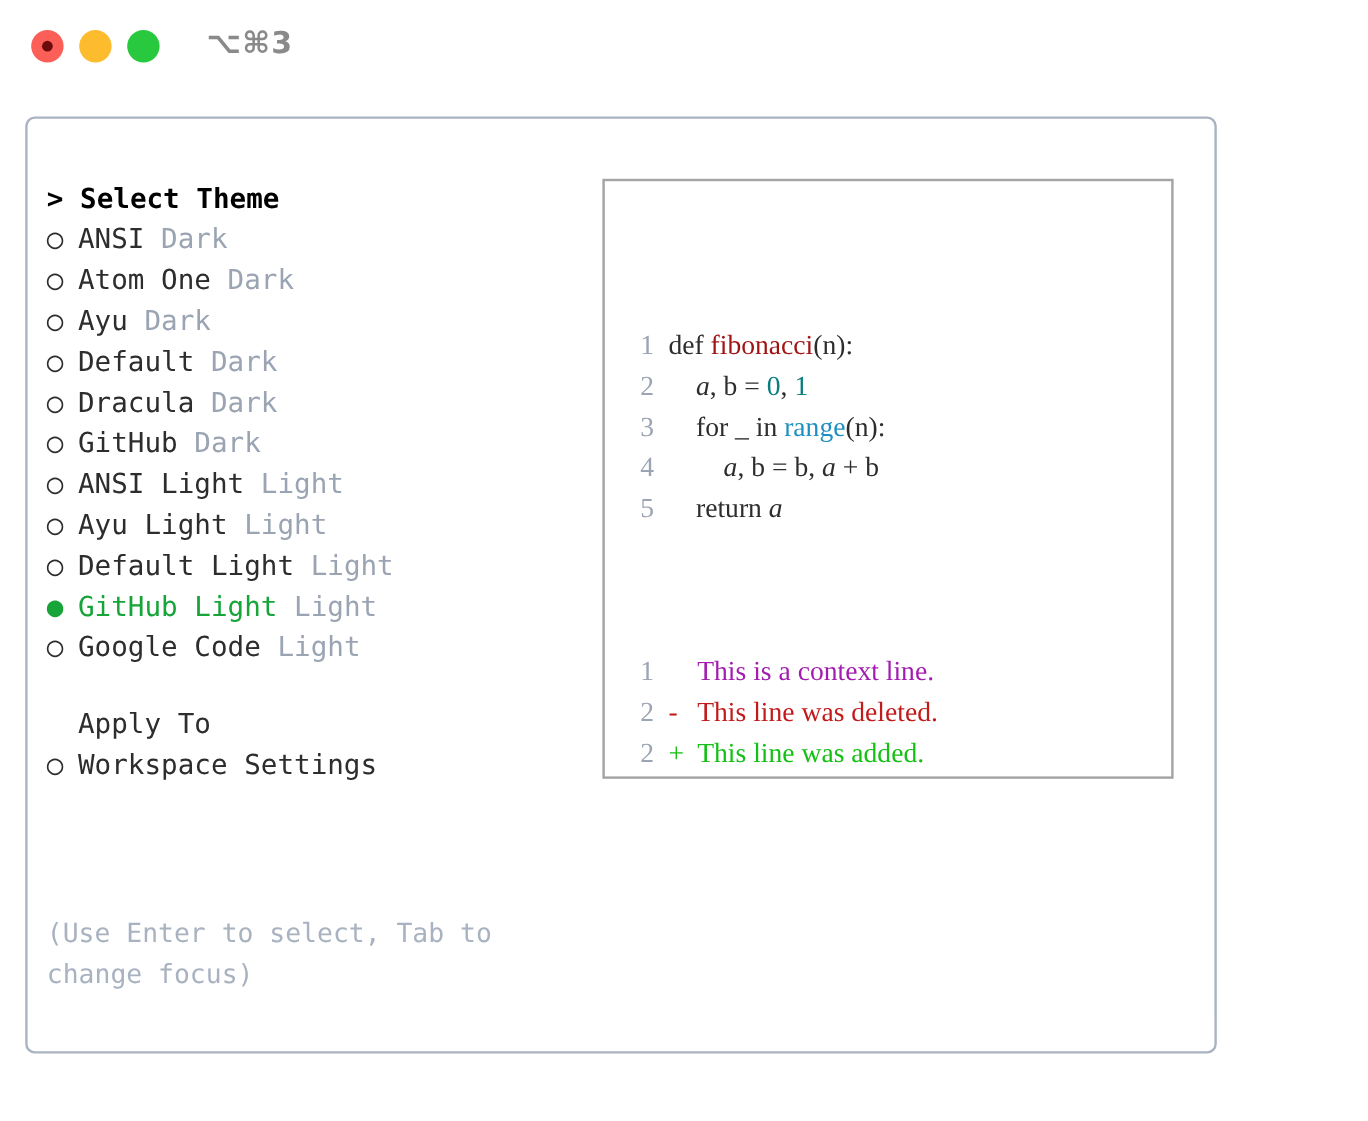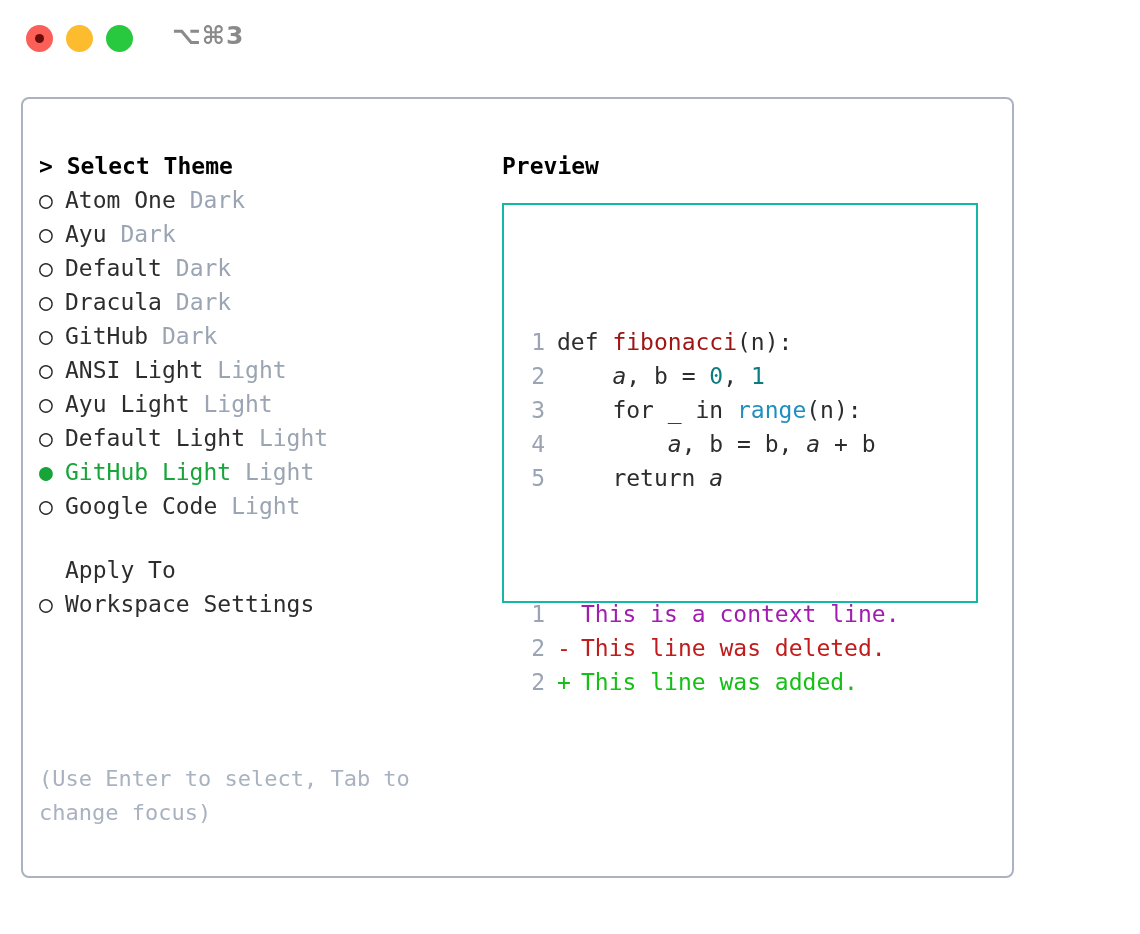--- a/index.html
+++ b/index.html
@@ -151,25 +151,26 @@
   }
   .preview-title {
     font-size: 23px;
     font-weight: bold;
     color: #000000;
     line-height: 34px;
     margin-bottom: 20px;
   }
   .preview-box {
     width: 476px;
-    height: 400px;
-    border: 2px solid #14b8a6;
+    height: 500px;
+    border: 2px solid #a3a3a3;
     box-sizing: border-box;
     background: #ffffff;
     position: relative;
+    font-family: Liberation Serif, serif;
   }
   .code {
     position: absolute;
     left: 17px;
     top: 52px;
     font-size: 23px;
     line-height: 34px;
     white-space: pre;
   }
   .ln {
@@ -211,20 +212,21 @@
     <div class="shortcut">⌥⌘3</div>
   </div>
 
   <div class="card">
     <div class="columns">
 
       <div class="left-col">
         <div class="list-line header-line">&gt; Select Theme</div>
 
         <div id="theme-list">
+            <div class="list-line"><span class="marker">○</span><span class="theme-name">ANSI</span> <span class="theme-tag">Dark</span></div>
             <div class="list-line"><span class="marker">○</span><span class="theme-name">Atom One</span> <span class="theme-tag">Dark</span></div>
             <div class="list-line"><span class="marker">○</span><span class="theme-name">Ayu</span> <span class="theme-tag">Dark</span></div>
             <div class="list-line"><span class="marker">○</span><span class="theme-name">Default</span> <span class="theme-tag">Dark</span></div>
             <div class="list-line"><span class="marker">○</span><span class="theme-name">Dracula</span> <span class="theme-tag">Dark</span></div>
             <div class="list-line"><span class="marker">○</span><span class="theme-name">GitHub</span> <span class="theme-tag">Dark</span></div>
             <div class="list-line"><span class="marker">○</span><span class="theme-name">ANSI Light</span> <span class="theme-tag">Light</span></div>
             <div class="list-line"><span class="marker">○</span><span class="theme-name">Ayu Light</span> <span class="theme-tag">Light</span></div>
             <div class="list-line"><span class="marker">○</span><span class="theme-name">Default Light</span> <span class="theme-tag">Light</span></div>
             <div class="list-line"><span class="marker sel">●</span><span class="theme-name sel">GitHub Light</span> <span class="theme-tag">Light</span></div>
             <div class="list-line"><span class="marker">○</span><span class="theme-name">Google Code</span> <span class="theme-tag">Light</span></div>
@@ -235,21 +237,20 @@
         <div class="apply-header">Apply To</div>
 
         <div id="apply-list">
             <div class="list-line"><span class="marker">○</span><span class="theme-name">Workspace Settings</span></div>
           </div>
       </div>
 
       <div class="hint">(Use Enter to select, Tab to change focus)</div>
 
       <div class="right-col">
-        <div class="preview-title">Preview</div>
 
         <div class="preview-box">
           <div class="code">
             <div id="code-lines"><div><span class="ln">1</span><span class="kw">def </span><span class="fn">fibonacci</span><span class="pl">(n):</span></div><div><span class="ln">2</span><span class="pl">    </span><span class="var">a</span><span class="pl">, </span><span class="kw">b</span><span class="pl"> = </span><span class="num">0</span><span class="pl">, </span><span class="num">1</span></div><div><span class="ln">3</span><span class="kw">    for _ in </span><span class="bi">range</span><span class="pl">(n):</span></div><div><span class="ln">4</span><span class="pl">        </span><span class="var">a</span><span class="pl">, </span><span class="kw">b</span><span class="pl"> = </span><span class="kw">b</span><span class="pl">, </span><span class="var">a</span><span class="pl"> + </span><span class="kw">b</span></div><div><span class="ln">5</span><span class="kw">    return </span><span class="var">a</span></div></div>
             <div class="diff-block" id="diff-lines"><div><span class="ln">1</span><span class="dmark d-ctx"> </span><span class="d-ctx">This is a context line.</span></div><div><span class="ln">2</span><span class="dmark d-del">-</span><span class="d-del">This line was deleted.</span></div><div><span class="ln">2</span><span class="dmark d-add">+</span><span class="d-add">This line was added.</span></div></div>
           </div>
         </div>
       </div>
 
     </div>

